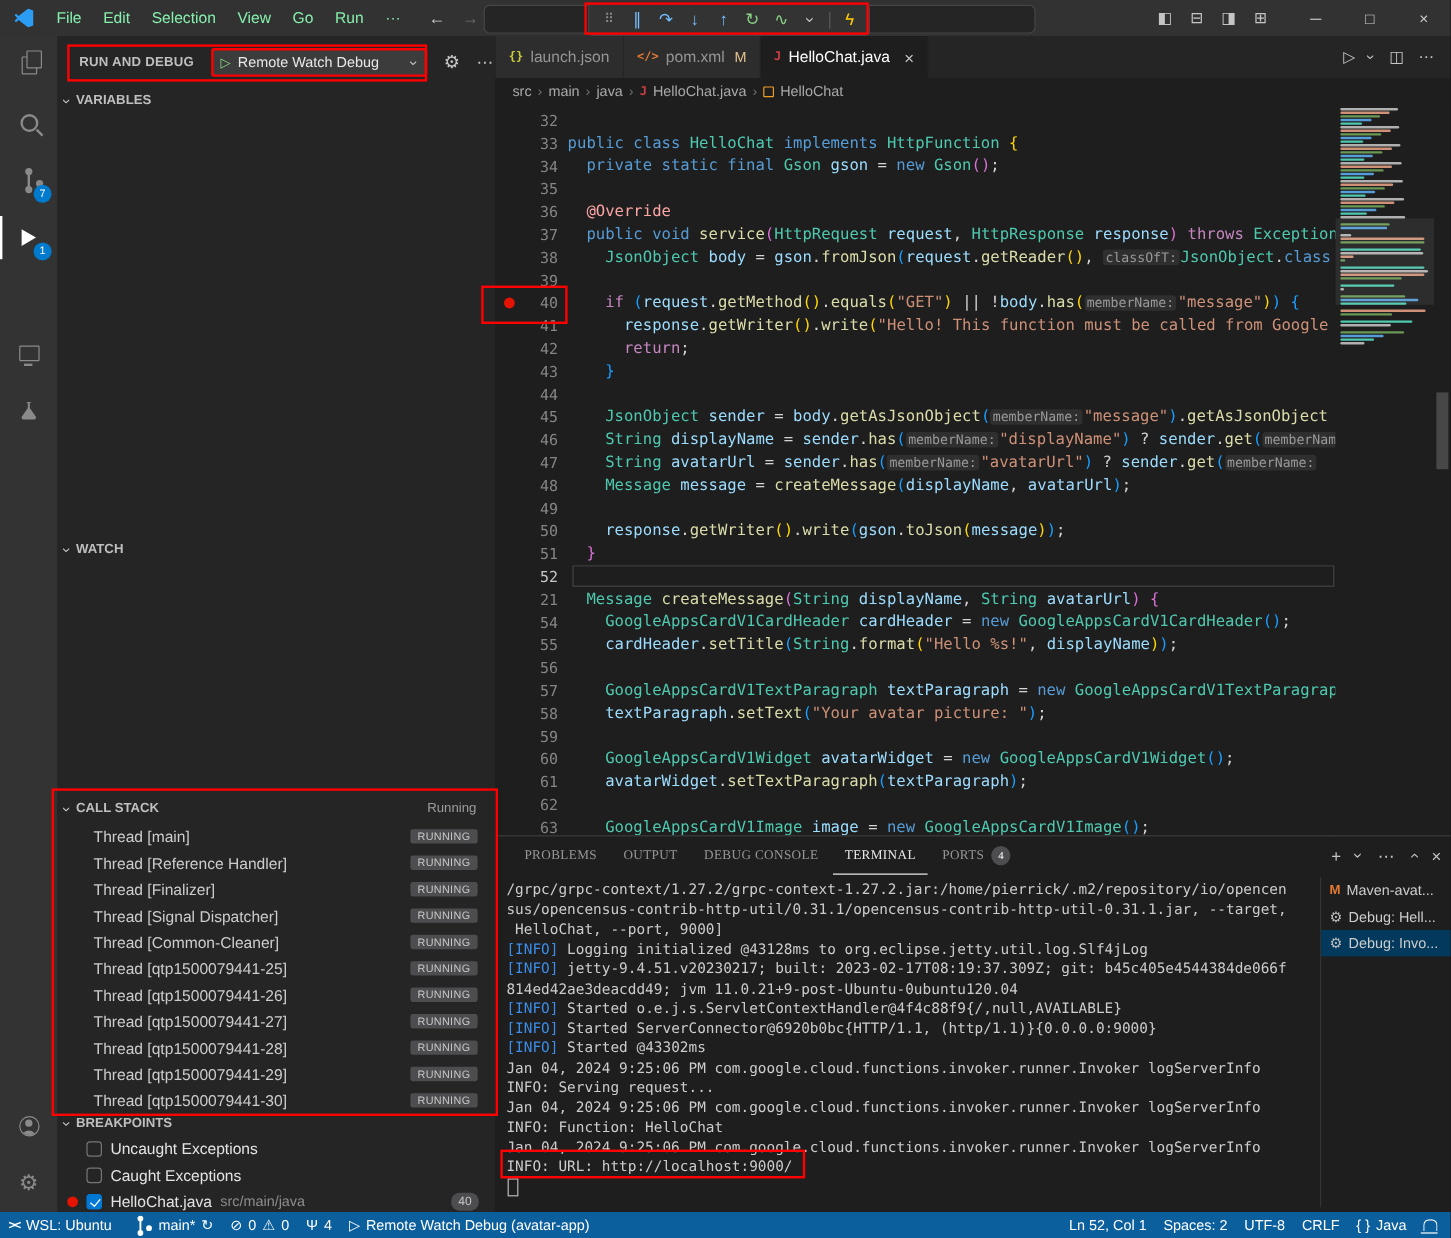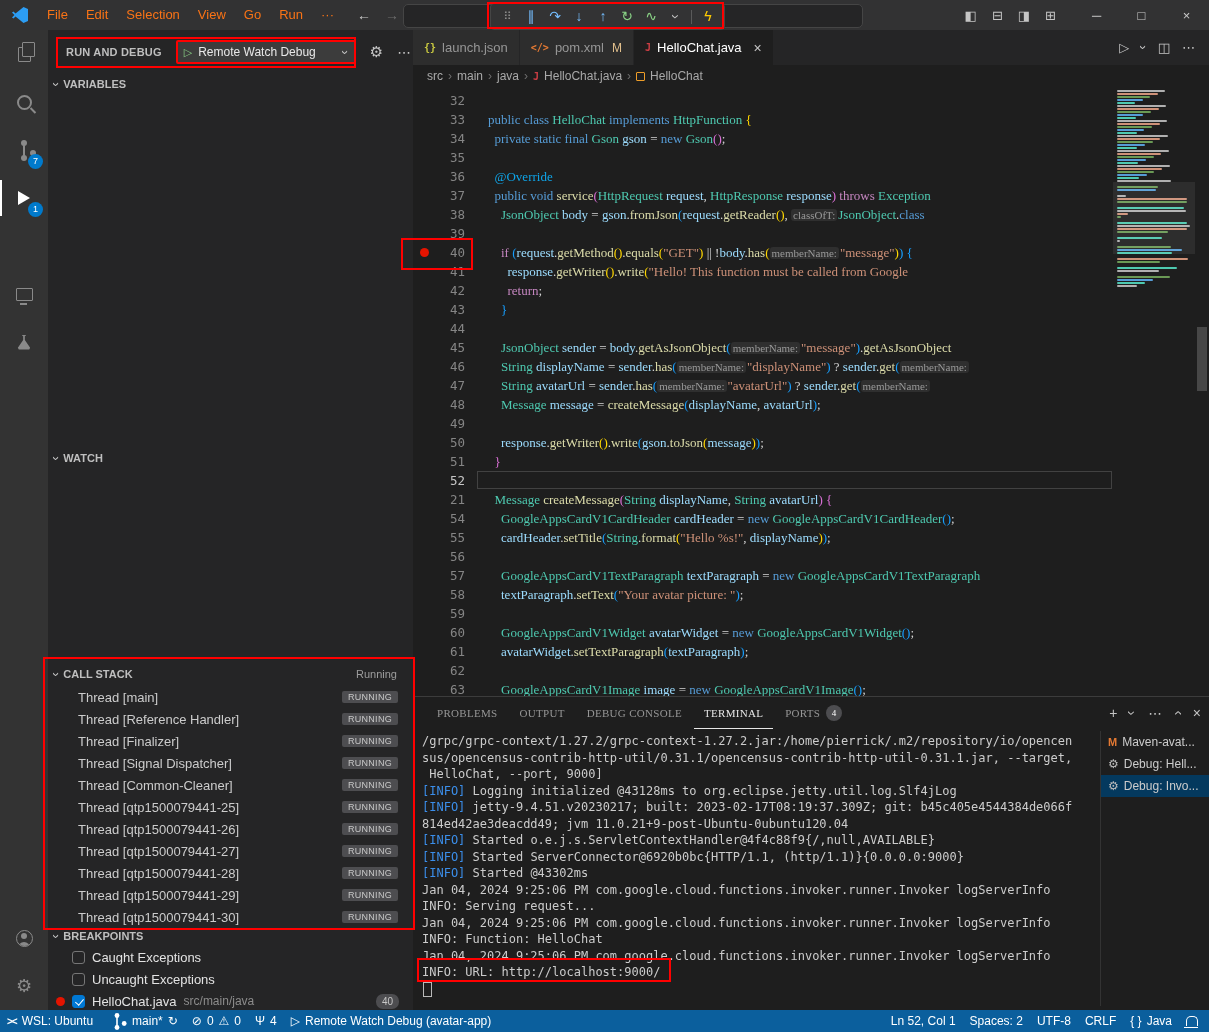--- a/index.html
+++ b/index.html
@@ -5,21 +5,21 @@
   html,body{margin:0;padding:0;background:#111;}
   #app{position:relative;width:1209px;height:1032px;background:#1e1e1e;overflow:hidden;
        font-family:"Liberation Sans","DejaVu Sans",sans-serif;font-size:13px;color:#cccccc;
        -webkit-font-smoothing:antialiased;}
 
   
   #titlebar{position:absolute;top:0;left:0;right:0;height:30px;background:#323233;display:flex;align-items:center;}
   .vscode-logo{width:16px;height:16px;margin:0 10px 0 12px;background:#2c9df4;
     clip-path:polygon(72% 0,100% 12%,100% 88%,72% 100%,22% 60%,9% 72%,0 66%,15% 50%,0 34%,9% 28%,22% 40%);}
   #menubar{display:flex;align-items:center;height:100%;}
-  .menu-item{padding:0 9px;height:22px;line-height:22px;border-radius:4px;color:#f97316;cursor:default;}
+  .menu-item{padding:0 9px;height:22px;line-height:22px;border-radius:4px;color:#86efac;cursor:default;}
   .nav-arrows{display:flex;gap:14px;margin-left:14px;font-size:14px;}
   .nav-arrows .dim{color:#6d6d6d;}
   #command-center{position:absolute;left:403px;top:4px;width:458px;height:22px;background:#252526;
     border:1px solid #454545;border-radius:5px;}
   #debug-toolbar{position:absolute;left:490px;top:3px;height:25px;display:flex;align-items:center;gap:4px;
     background:#333334;border:1px solid #454545;border-radius:4px;padding:0 6px;}
   .dt-btn{width:20px;text-align:center;font-size:14px;line-height:23px;cursor:default;}
   .dt-grip{font-size:11px;letter-spacing:-1px;}
   .tsep{width:1px;height:14px;background:#5a5a5a;margin:0 2px;}
   #titlebar-right{margin-left:auto;display:flex;align-items:center;height:100%;}
@@ -96,25 +96,25 @@
   #breadcrumb{position:absolute;top:35px;left:0;right:0;height:22px;display:flex;align-items:center;gap:5px;
     padding-left:14px;font-size:12px;color:#a9a9a9;background:#1e1e1e;}
   .crumb-sep{color:#6e6e6e;font-size:12px;}
   .crumb-java{color:#cc3e44;font-weight:700;font-size:10px;font-family:"DejaVu Sans Mono",monospace;}
   .crumb-class{width:7px;height:7px;border:1.5px solid #ee9d28;border-radius:1px;display:inline-block;}
 
   #code-lines{position:absolute;top:57px;left:0;right:96px;bottom:313px;overflow:hidden;padding-top:4px;background:#1e1e1e;}
   .code-row{position:relative;display:flex;height:19px;line-height:19px;font-family:"DejaVu Sans Mono",monospace;font-size:13px;overflow:hidden;}
   .code-row .gut{flex:0 0 52px;text-align:right;color:#858585;font-size:12.5px;}
   .code-row.cur .gut{color:#c6c6c6;}
-  .code-row .txt{margin-left:23px;white-space:pre;font-family:Liberation Serif, serif;}
+  .code-row .txt{margin-left:8px;white-space:pre;}
   .code-row.cur::after{content:"";position:absolute;left:64px;right:1px;top:0;bottom:1px;border:1px solid #424242;pointer-events:none;}
   .bp-dot{position:absolute;left:7px;top:5px;width:9px;height:9px;border-radius:50%;}
   .tk-kw{color:#569cd6;} .tk-ct{color:#c586c0;} .tk-ty{color:#4ec9b0;} .tk-fn{color:#dcdcaa;}
-  .tk-va{color:#9cdcfe;} .tk-st{color:#ce9178;} .tk-pl{color:#d4d4d4;} .tk-an{color:#0ea5e9;}
+  .tk-va{color:#9cdcfe;} .tk-st{color:#ce9178;} .tk-pl{color:#d4d4d4;} .tk-an{color:#fca5a5;}
   .tk-b1{color:#ffd700;} .tk-b2{color:#da70d6;} .tk-b3{color:#179fff;}
   .tk-in{color:#999999;background:#2f2f2f;border-radius:3px;padding:0 2px;margin-right:1px;font-size:11px;}
 
   #minimap{position:absolute;top:57px;right:14px;width:82px;bottom:313px;background:#1e1e1e;padding:3px 0 0 4px;box-sizing:border-box;}
   .mm-bar{height:2px;margin-bottom:1px;border-radius:1px;}
   #minimap-slider{position:absolute;left:0;right:0;top:95px;height:72px;background:rgba(255,255,255,.07);}
   #editor-scrollbar{position:absolute;top:57px;right:0;width:14px;bottom:313px;}
   #editor-scroll-thumb{position:absolute;top:240px;left:2px;width:10px;height:64px;background:rgba(121,121,121,.45);}
 
   
@@ -307,25 +307,25 @@
         </div>
       </div>
 
     <div class="side-section" style="top:896px">
       <span class="chev">›</span>
       <span class="sec-label">BREAKPOINTS</span>
     </div>
     <div id="breakpoints-list">
         <div class="bp-row">
           <span class="cb"></span>
-          <span class="bp-name">Caught Exceptions</span>
+          <span class="bp-name">Uncaught Exceptions</span>
         </div>
         <div class="bp-row">
           <span class="cb"></span>
-          <span class="bp-name">Uncaught Exceptions</span>
+          <span class="bp-name">Caught Exceptions</span>
         </div>
         <div class="bp-row">
           <span class="bp-circle" style="background: rgb(229, 20, 0);"></span>
           <span class="cb checked"></span>
           <span class="bp-name">HelloChat.java</span>
           <span class="bp-path">src/main/java</span>
           <span class="bp-line-badge">40</span>
         </div>
       </div>
   </div>

